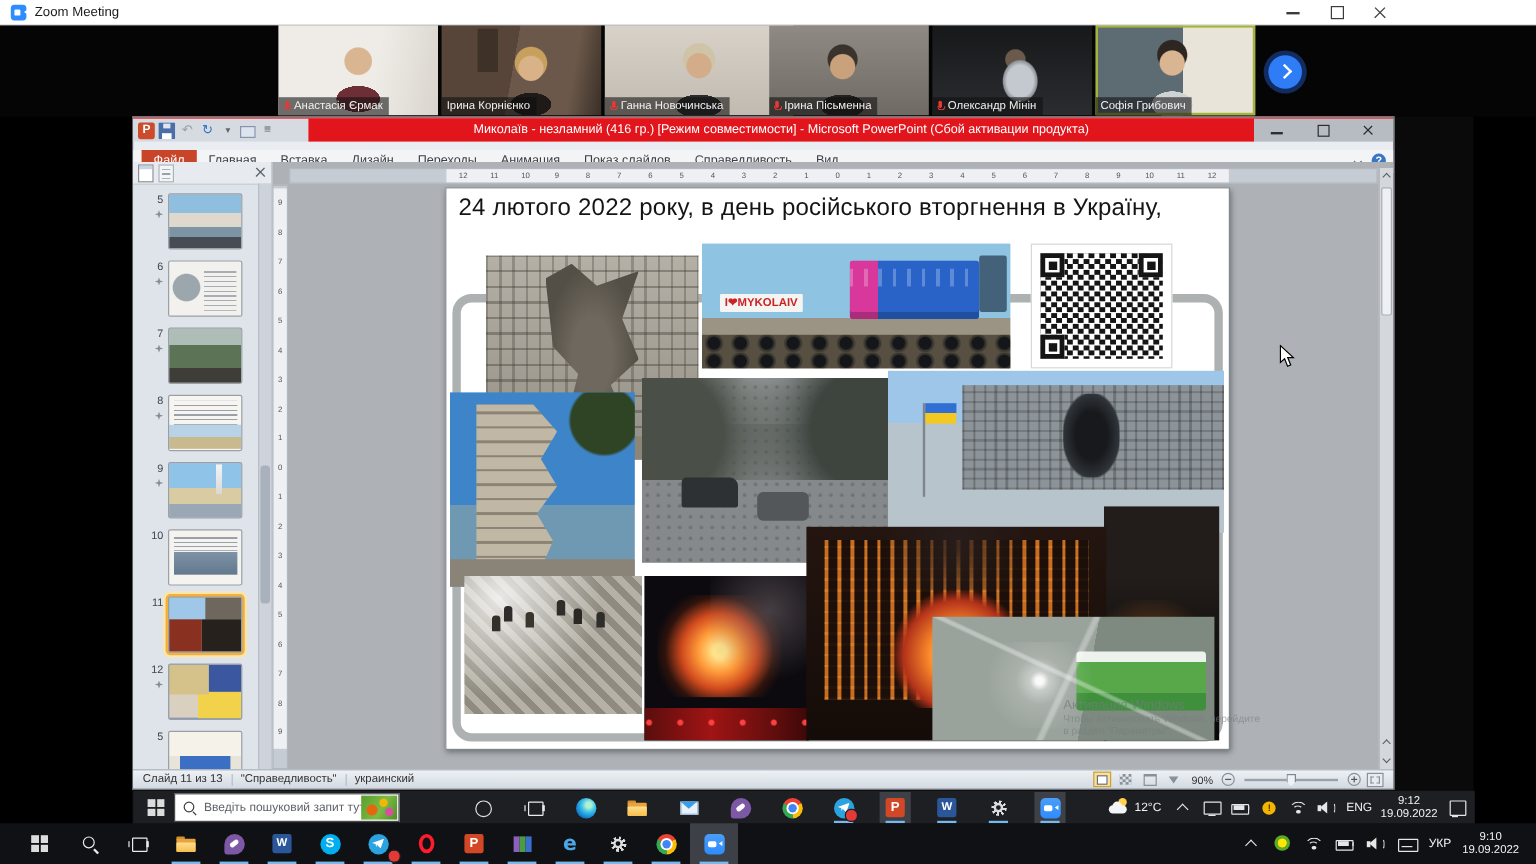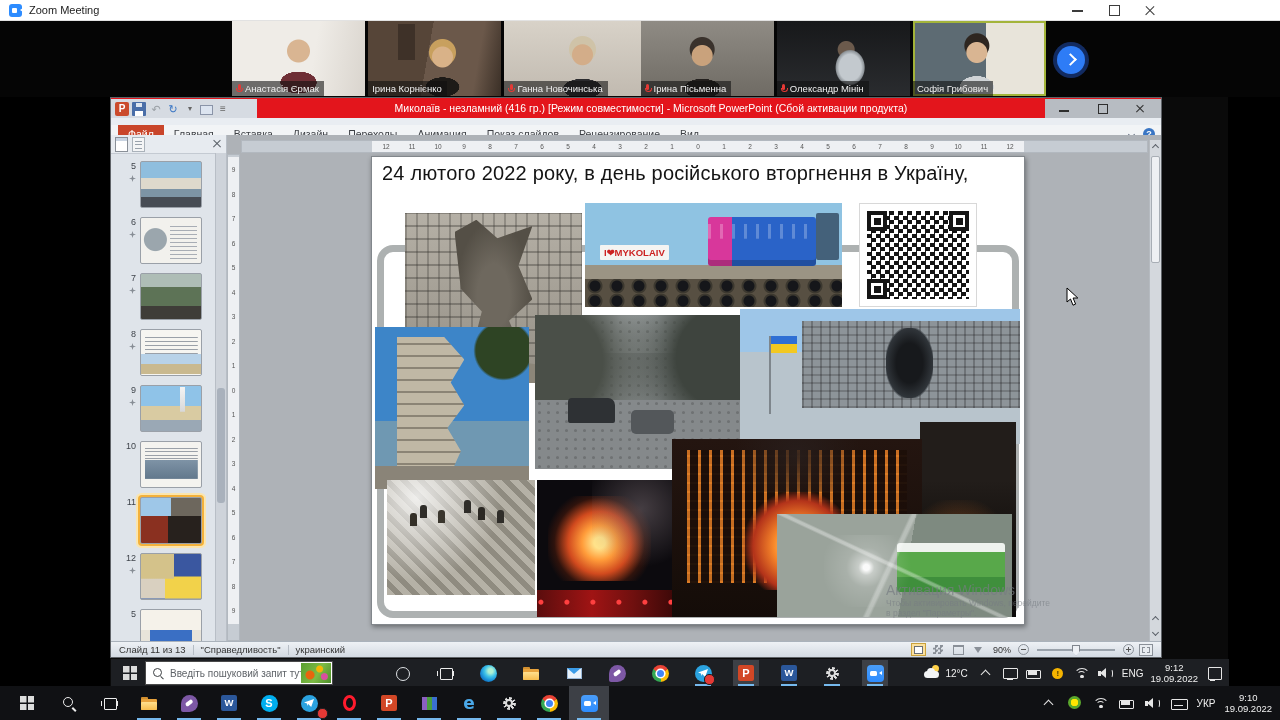--- a/index.html
+++ b/index.html
@@ -152,21 +152,21 @@
   .photo-dark-smoke i:nth-child(1){left:0;bottom:18%;width:100%;height:42%;background:radial-gradient(circle at 40% 60%,rgba(230,120,40,.5),transparent 70%);}
   .photo-burning-building{left:300px;top:282px;width:250px;height:178px;background:linear-gradient(180deg,#241510,#140c08);}
   .photo-burning-building i:nth-child(1){left:6%;top:6%;right:6%;height:75%;background:repeating-linear-gradient(90deg,rgba(255,140,40,.75) 0 3px,rgba(28,14,8,.92) 3px 11px),repeating-linear-gradient(0deg,rgba(255,170,60,.4) 0 2px,transparent 2px 9px);}
   .photo-burning-building i:nth-child(2){left:28%;top:30%;width:45%;height:55%;background:radial-gradient(circle at 50% 55%,#ffd977 0 10%,#f8872a 32%,#b3331a 58%,transparent 72%);}
   .photo-burning-building i:nth-child(3){left:20%;top:0;width:60%;height:30%;background:radial-gradient(circle at 50% 30%,rgba(40,30,28,.9),transparent 75%);}
   .photo-bus-shattered-glass{left:405px;top:357px;width:235px;height:103px;background:linear-gradient(100deg,#9aa39b 0 55%,#7e8a80 55%);}
   .photo-bus-shattered-glass i:nth-child(1){right:3%;top:28%;width:46%;height:48%;border-radius:3px;background:linear-gradient(180deg,#eef2ee 0 18%,#58a84a 18% 70%,#3f8f3c 70%);}
   .photo-bus-shattered-glass i:nth-child(2){left:20%;top:20%;width:40%;height:70%;background:radial-gradient(circle at 45% 45%,rgba(255,255,255,.95) 0 3px,rgba(255,255,255,.45) 8px,rgba(255,255,255,.15) 20px,transparent 45px);}
   .photo-bus-shattered-glass i:nth-child(3){left:0;top:0;width:100%;height:100%;background:linear-gradient(25deg,transparent 48%,rgba(255,255,255,.35) 49% 50%,transparent 51%),linear-gradient(115deg,transparent 47%,rgba(255,255,255,.3) 48% 49%,transparent 50%);}
   .watermark{position:absolute;left:659px;top:447px;z-index:6;pointer-events:none;color:rgba(118,124,130,.7);white-space:nowrap;}
-  .wm1{font-size:14px;} .wm2,.wm3{font-size:8.5px;color:rgba(118,124,130,.6);}
+  .wm1{font-size:11px;} .wm2,.wm3{font-size:8.5px;color:rgba(118,124,130,.6);}
 
   .edit-scroll{position:absolute;right:0;top:5px;bottom:0;width:12px;background:#d4d8dd;border-left:1px solid #b5bac0;box-sizing:border-box;z-index:4;}
   .esc-up{position:absolute;top:0;left:0;right:0;height:13px;}
   .esc-up::after{content:"";position:absolute;left:3px;top:5px;width:4px;height:4px;border-left:1.4px solid #5a6068;border-top:1.4px solid #5a6068;transform:rotate(45deg);}
   .esc-thumb{position:absolute;left:1px;right:1px;top:16px;height:105px;background:#eef0f3;border:1px solid #a8aeb5;border-radius:2px;cursor:grab;}
   .esc-prev,.esc-next{position:absolute;left:0;right:0;height:14px;}
   .esc-prev{bottom:16px;} .esc-next{bottom:1px;}
   .esc-prev::after,.esc-next::after{content:"";position:absolute;left:3px;width:4px;height:4px;border-right:1.4px solid #5a6068;border-bottom:1.4px solid #5a6068;}
   .esc-prev::after{top:6px;transform:rotate(-135deg);} .esc-next::after{top:4px;transform:rotate(45deg);}
 
@@ -206,21 +206,21 @@
   .search-glyph::before{content:"";position:absolute;left:1px;top:1px;width:7px;height:7px;border:1.4px solid #3c4043;border-radius:50%;}
   .search-glyph::after{content:"";position:absolute;left:8.5px;top:8.5px;width:4px;height:1.4px;background:#3c4043;transform:rotate(45deg);transform-origin:0 0;}
   .search-ph{flex:1;font-size:10px;color:#5f6368;white-space:nowrap;overflow:hidden;}
   .search-img{width:30px;height:20px;margin-right:1px;flex:none;background:radial-gradient(circle at 30% 60%,#e8650d 0 4px,transparent 5px),radial-gradient(circle at 62% 30%,#f2b705 0 3px,transparent 4px),radial-gradient(circle at 78% 68%,#d94f9e 0 3px,transparent 4px),linear-gradient(120deg,#5a9e2f,#7dbb45 55%,#4c8f2a);}
   .tb-apps{display:flex;align-items:center;}
   .inner-bar .tb-apps{margin-left:56px;gap:17px;}
   .outer-bar .tb-apps{gap:0;}
   .tray{margin-left:auto;display:flex;align-items:center;gap:7px;}
   .tray-text{font-size:10px;color:#f0f0f0;white-space:nowrap;}
   .tray-clock{font-size:9.5px;line-height:1.2;color:#f0f0f0;text-align:center;white-space:nowrap;cursor:pointer;}
-  .outer-bar{position:absolute;left:0;top:686px;width:1280px;height:34px;background:#101114;display:flex;align-items:center;padding:0 5px;box-sizing:border-box;}
+  .outer-bar{position:absolute;left:0;top:686px;width:1280px;height:34px;background:#101114;display:flex;align-items:center;padding:0 11px;box-sizing:border-box;}
   .outer-bar .tray{gap:9px;padding-right:3px;}
 
   
   .windows-start-icon i:nth-child(1){left:2px;top:2px;width:14px;height:14px;background:linear-gradient(#dcdcdc,#dcdcdc) 0 0/6.5px 6.5px no-repeat,linear-gradient(#dcdcdc,#dcdcdc) 7.5px 0/6.5px 6.5px no-repeat,linear-gradient(#dcdcdc,#dcdcdc) 0 7.5px/6.5px 6.5px no-repeat,linear-gradient(#dcdcdc,#dcdcdc) 7.5px 7.5px/6.5px 6.5px no-repeat;}
   .search-icon i:nth-child(1){left:3px;top:3px;width:8px;height:8px;border:1.6px solid #ececec;border-radius:50%;}
   .search-icon i:nth-child(2){left:12.5px;top:12.5px;width:5px;height:1.6px;background:#ececec;transform:rotate(45deg);transform-origin:0 0;}
   .task-view-icon i:nth-child(1){left:3.5px;top:4px;width:11px;height:10px;border:1.5px solid #ececec;border-radius:1px;}
   .task-view-icon i:nth-child(2){left:0.5px;top:6.5px;width:1.8px;height:5px;background:#ececec;}
   .task-view-icon i:nth-child(3){right:0.5px;top:6.5px;width:1.8px;height:5px;background:#ececec;}
   .cortana-icon i:nth-child(1){left:2.5px;top:2.5px;width:12px;height:12px;border:1.6px solid #dde1e4;border-radius:50%;}
@@ -352,21 +352,21 @@
 
     <div class="ribbon-row">
       <div id="ribbon-tabs" style="display:flex;">
           <div class="rtab file">Файл</div>
           <div class="rtab">Главная</div>
           <div class="rtab">Вставка</div>
           <div class="rtab">Дизайн</div>
           <div class="rtab">Переходы</div>
           <div class="rtab">Анимация</div>
           <div class="rtab">Показ слайдов</div>
-          <div class="rtab">Рецензирование</div>
+          <div class="rtab">Справедливость</div>
           <div class="rtab">Вид</div>
         </div>
       <div class="ribbon-right">
         <span class="collapse-ribbon-icon"></span>
         <span class="help-icon"></span>
       </div>
     </div>
 
     <div class="ppt-body">
       <div class="thumb-panel">

